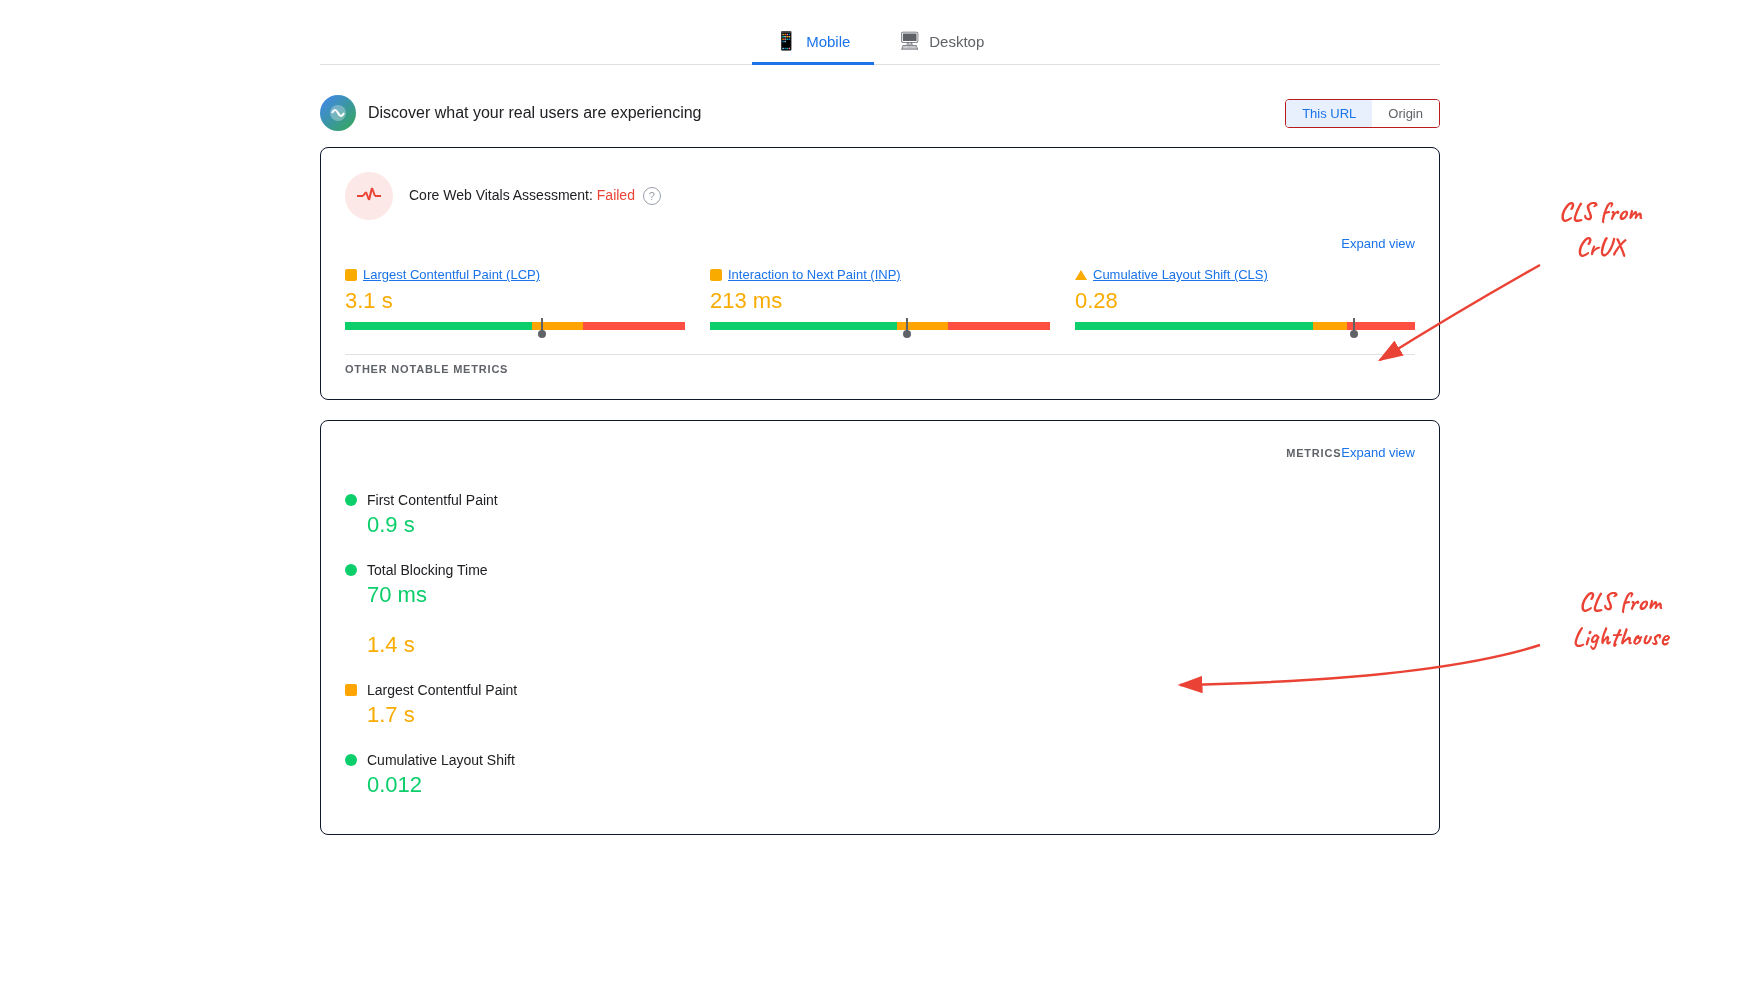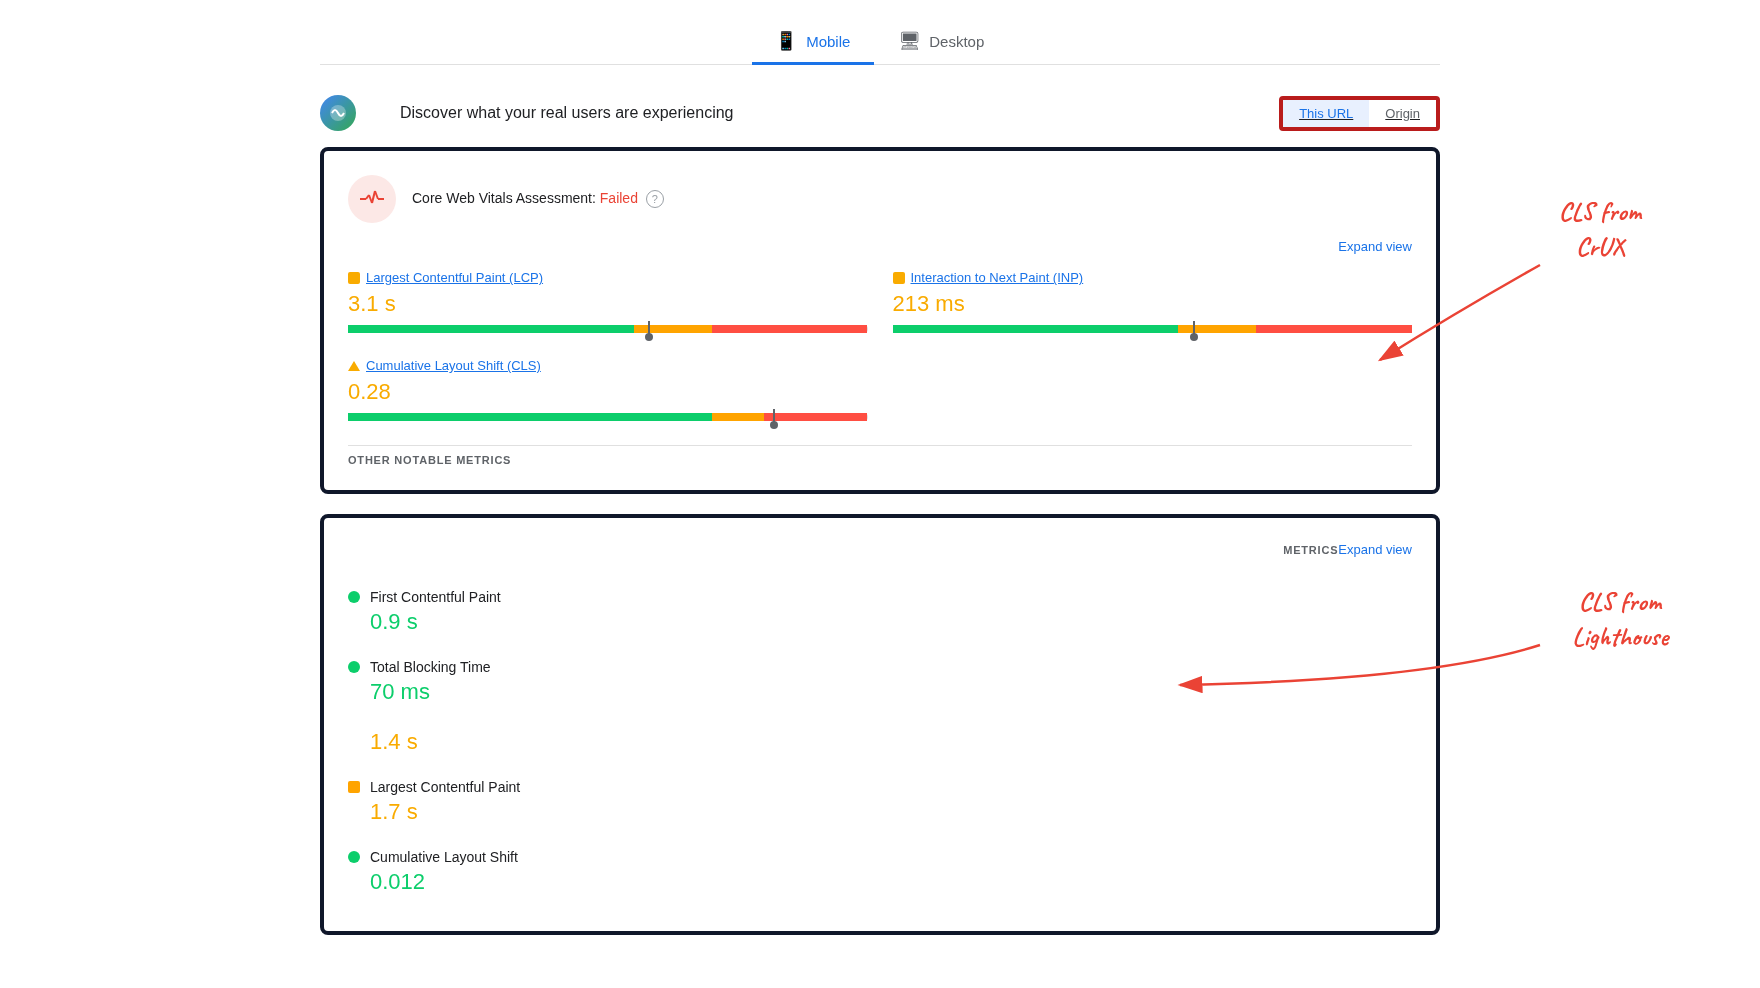--- a/index.html
+++ b/index.html
@@ -65,46 +65,44 @@
       display: flex;
       align-items: center;
       justify-content: center;
       color: white;
       font-size: 16px;
     }
     .header-title {
       font-size: 16px;
       font-weight: 400;
       color: #202124;
-      margin-left: 32px;
     }
     .url-toggle {
       display: flex;
-      border: 4px solid #b91c1c;
+      border: 1px solid #b91c1c;
       border-radius: 4px;
       overflow: hidden;
-      text-decoration: underline;
     }
     .url-toggle-btn {
       padding: 6px 16px;
       font-size: 13px;
       cursor: pointer;
       background: #fff;
       border: none;
       color: #5f6368;
     }
     .url-toggle-btn.active {
       background: #e8f0fe;
       color: #1a73e8;
       font-weight: 500;
     }
 
     
     .card {
-      border: 4px solid #0f172a;
+      border: 1px solid #0f172a;
       border-radius: 8px;
       padding: 24px;
       margin-bottom: 20px;
     }
 
     .assessment-header {
       display: flex;
       align-items: center;
       gap: 16px;
       margin-bottom: 16px;
@@ -144,21 +142,21 @@
     .expand-link {
       color: #1a73e8;
       font-size: 13px;
       cursor: pointer;
       text-decoration: none;
     }
 
     
     .metrics-grid {
       display: grid;
-      grid-template-columns: 1fr 1fr;
+      grid-template-columns: 1fr 1fr 1fr;
       gap: 25px;
       margin-bottom: 24px;
     }
     .metric-item {}
     .metric-label {
       font-size: 13px;
       color: #1a73e8;
       text-decoration: underline;
       cursor: pointer;
       margin-bottom: 6px;

